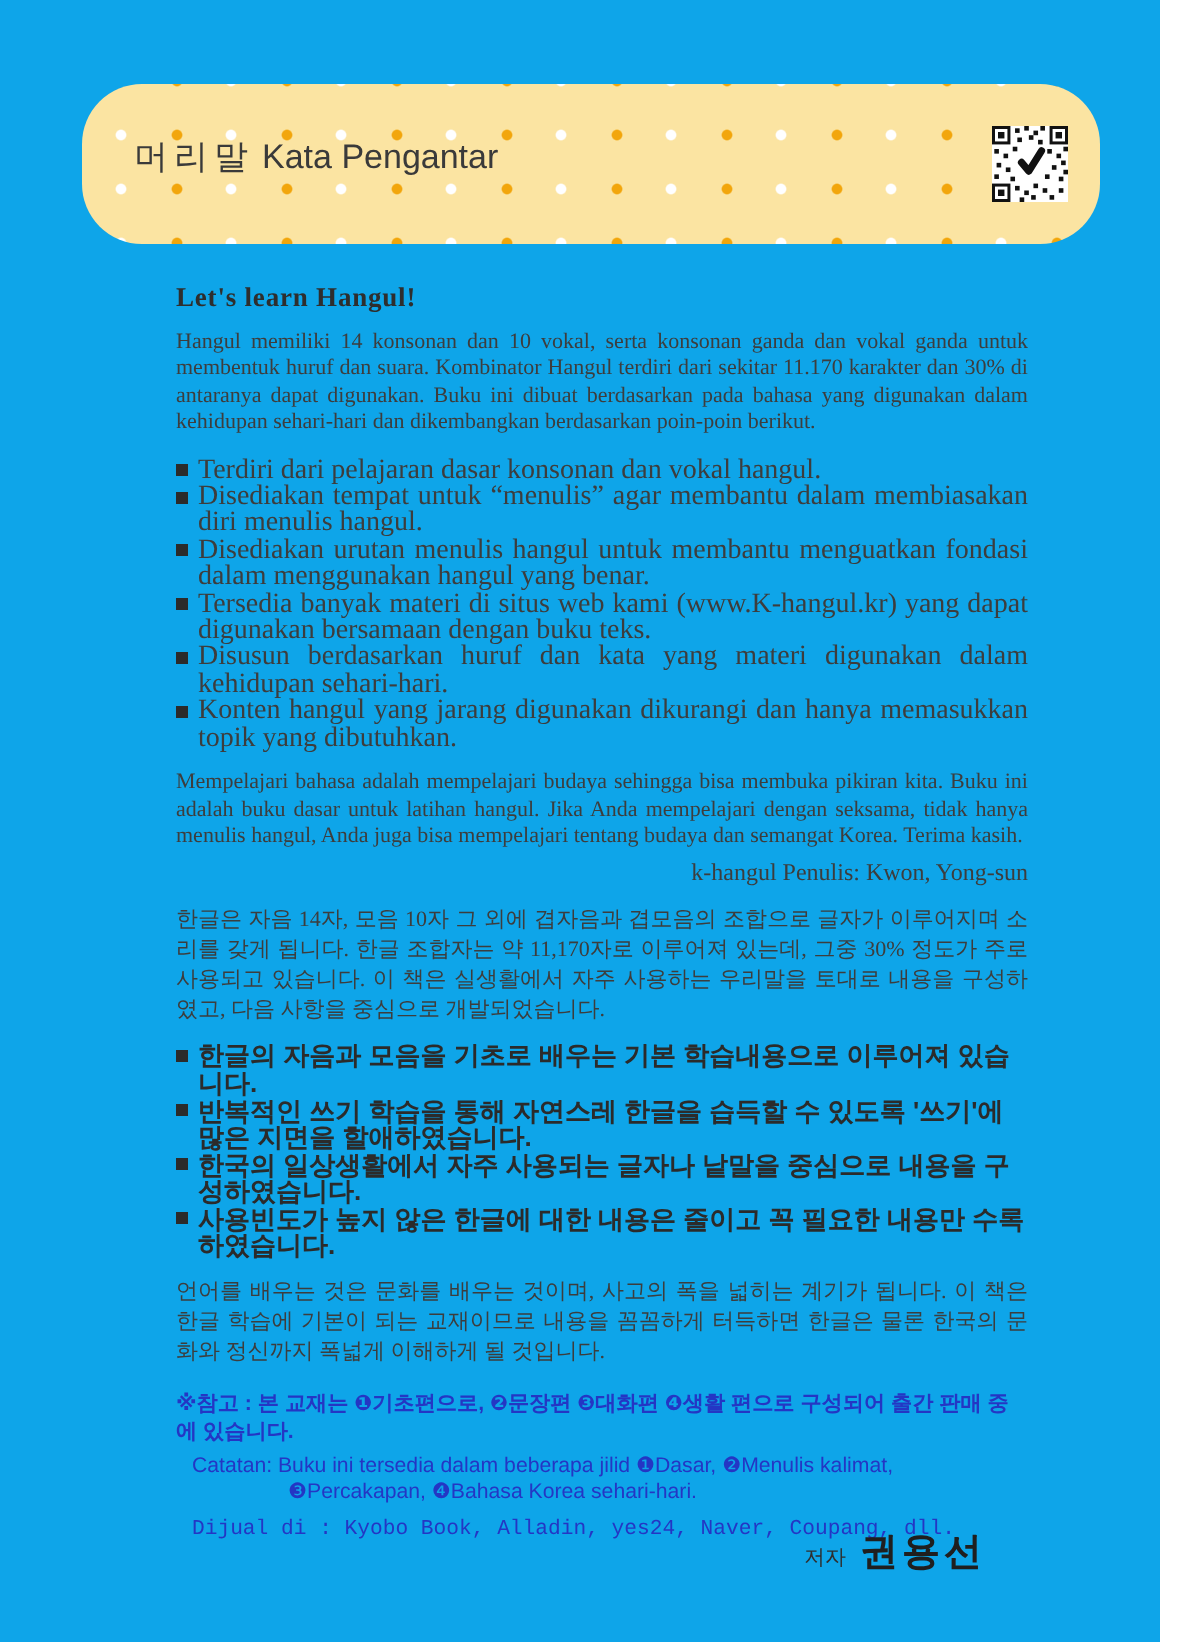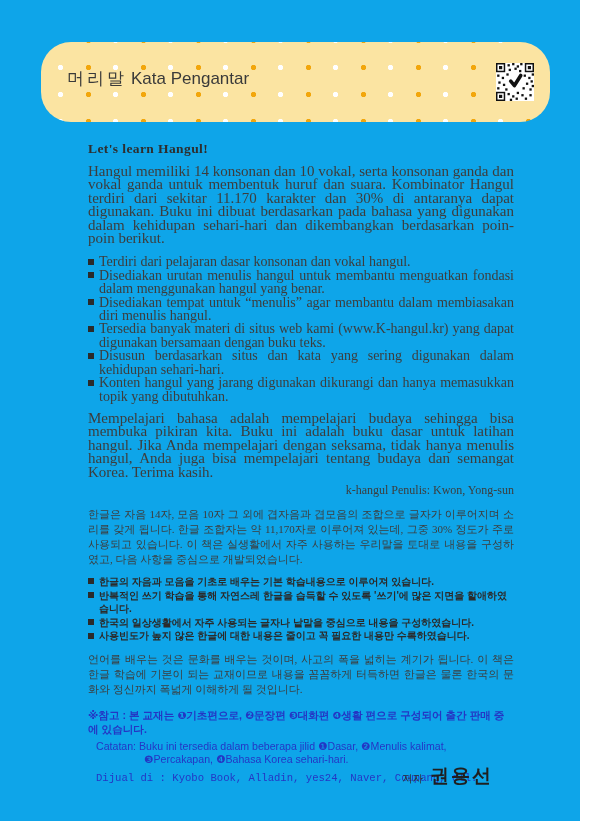--- a/index.html
+++ b/index.html
@@ -56,21 +56,21 @@
 
   .heading {
     font-size: 13.5px;
     font-weight: bold;
     color: #2e2e2e;
     letter-spacing: 0.4px;
     margin-bottom: 8px;
   }
 
   .para {
-    font-size: 15px;
+    font-size: 11px;
     line-height: 13.4px;
     text-align: justify;
     margin-bottom: 10px;
   }
 
   ul.bullets { list-style: none; margin-bottom: 9px; }
   ul.bullets li {
     position: relative;
     padding-left: 11px;
     font-size: 14px;
@@ -98,21 +98,21 @@
     line-height: 15px;
     text-align: justify;
     margin-bottom: 8px;
   }
 
   ul.bullets-ko { list-style: none; margin-bottom: 9px; }
   ul.bullets-ko li {
     position: relative;
     padding-left: 11px;
     font-family: "Liberation Sans", "DejaVu Sans", sans-serif;
-    font-size: 10px;
+    font-size: 13px;
     font-weight: bold;
     color: #2b2b2b;
     line-height: 13.6px;
   }
   ul.bullets-ko .bullet-marker { top: 3.4px; }
 
   .notes {
     font-family: "Liberation Sans", "DejaVu Sans", sans-serif;
     color: #2436c4;
     font-size: 10.6px;
@@ -206,24 +206,24 @@
   </div>
 
   <div class="content">
 
     <div class="heading">Let's learn Hangul!</div>
 
     <p class="para">Hangul memiliki 14 konsonan dan 10 vokal, serta konsonan ganda dan vokal ganda untuk membentuk huruf dan suara. Kombinator Hangul terdiri dari sekitar 11.170 karakter dan 30% di antaranya dapat digunakan. Buku ini dibuat berdasarkan pada bahasa yang digunakan dalam kehidupan sehari-hari dan dikembangkan berdasarkan poin-poin berikut.</p>
 
     <ul class="bullets">
       <li><span class="bullet-marker"></span><span>Terdiri dari pelajaran dasar konsonan dan vokal hangul.</span></li>
+      <li><span class="bullet-marker"></span><span>Disediakan tempat untuk “menulis” agar membantu dalam membiasakan diri menulis hangul.</span></li>
       <li><span class="bullet-marker"></span><span>Disediakan urutan menulis hangul untuk membantu menguatkan fondasi dalam menggunakan hangul yang benar.</span></li>
-      <li><span class="bullet-marker"></span><span>Disediakan tempat untuk “menulis” agar membantu dalam membiasakan diri menulis hangul.</span></li>
       <li><span class="bullet-marker"></span><span>Tersedia banyak materi di situs web kami (www.K-hangul.kr) yang dapat digunakan bersamaan dengan buku teks.</span></li>
-      <li><span class="bullet-marker"></span><span>Disusun berdasarkan situs dan kata yang sering digunakan dalam kehidupan sehari-hari.</span></li>
+      <li><span class="bullet-marker"></span><span>Disusun berdasarkan huruf dan kata yang materi digunakan dalam kehidupan sehari-hari.</span></li>
       <li><span class="bullet-marker"></span><span>Konten hangul yang jarang digunakan dikurangi dan hanya memasukkan topik yang dibutuhkan.</span></li>
     </ul>
 
     <p class="para">Mempelajari bahasa adalah mempelajari budaya sehingga bisa membuka pikiran kita. Buku ini adalah buku dasar untuk latihan hangul. Jika Anda mempelajari dengan seksama, tidak hanya menulis hangul, Anda juga bisa mempelajari tentang budaya dan semangat Korea. Terima kasih.</p>
 
     <p class="author-en">k-hangul Penulis: Kwon, Yong-sun</p>
 
     <p class="para-ko">한글은 자음 14자, 모음 10자 그 외에 겹자음과 겹모음의 조합으로 글자가 이루어지며 소리를 갖게 됩니다. 한글 조합자는 약 11,170자로 이루어져 있는데, 그중 30% 정도가 주로 사용되고 있습니다. 이 책은 실생활에서 자주 사용하는 우리말을 토대로 내용을 구성하였고, 다음 사항을 중심으로 개발되었습니다.</p>
 
     <ul class="bullets-ko">

